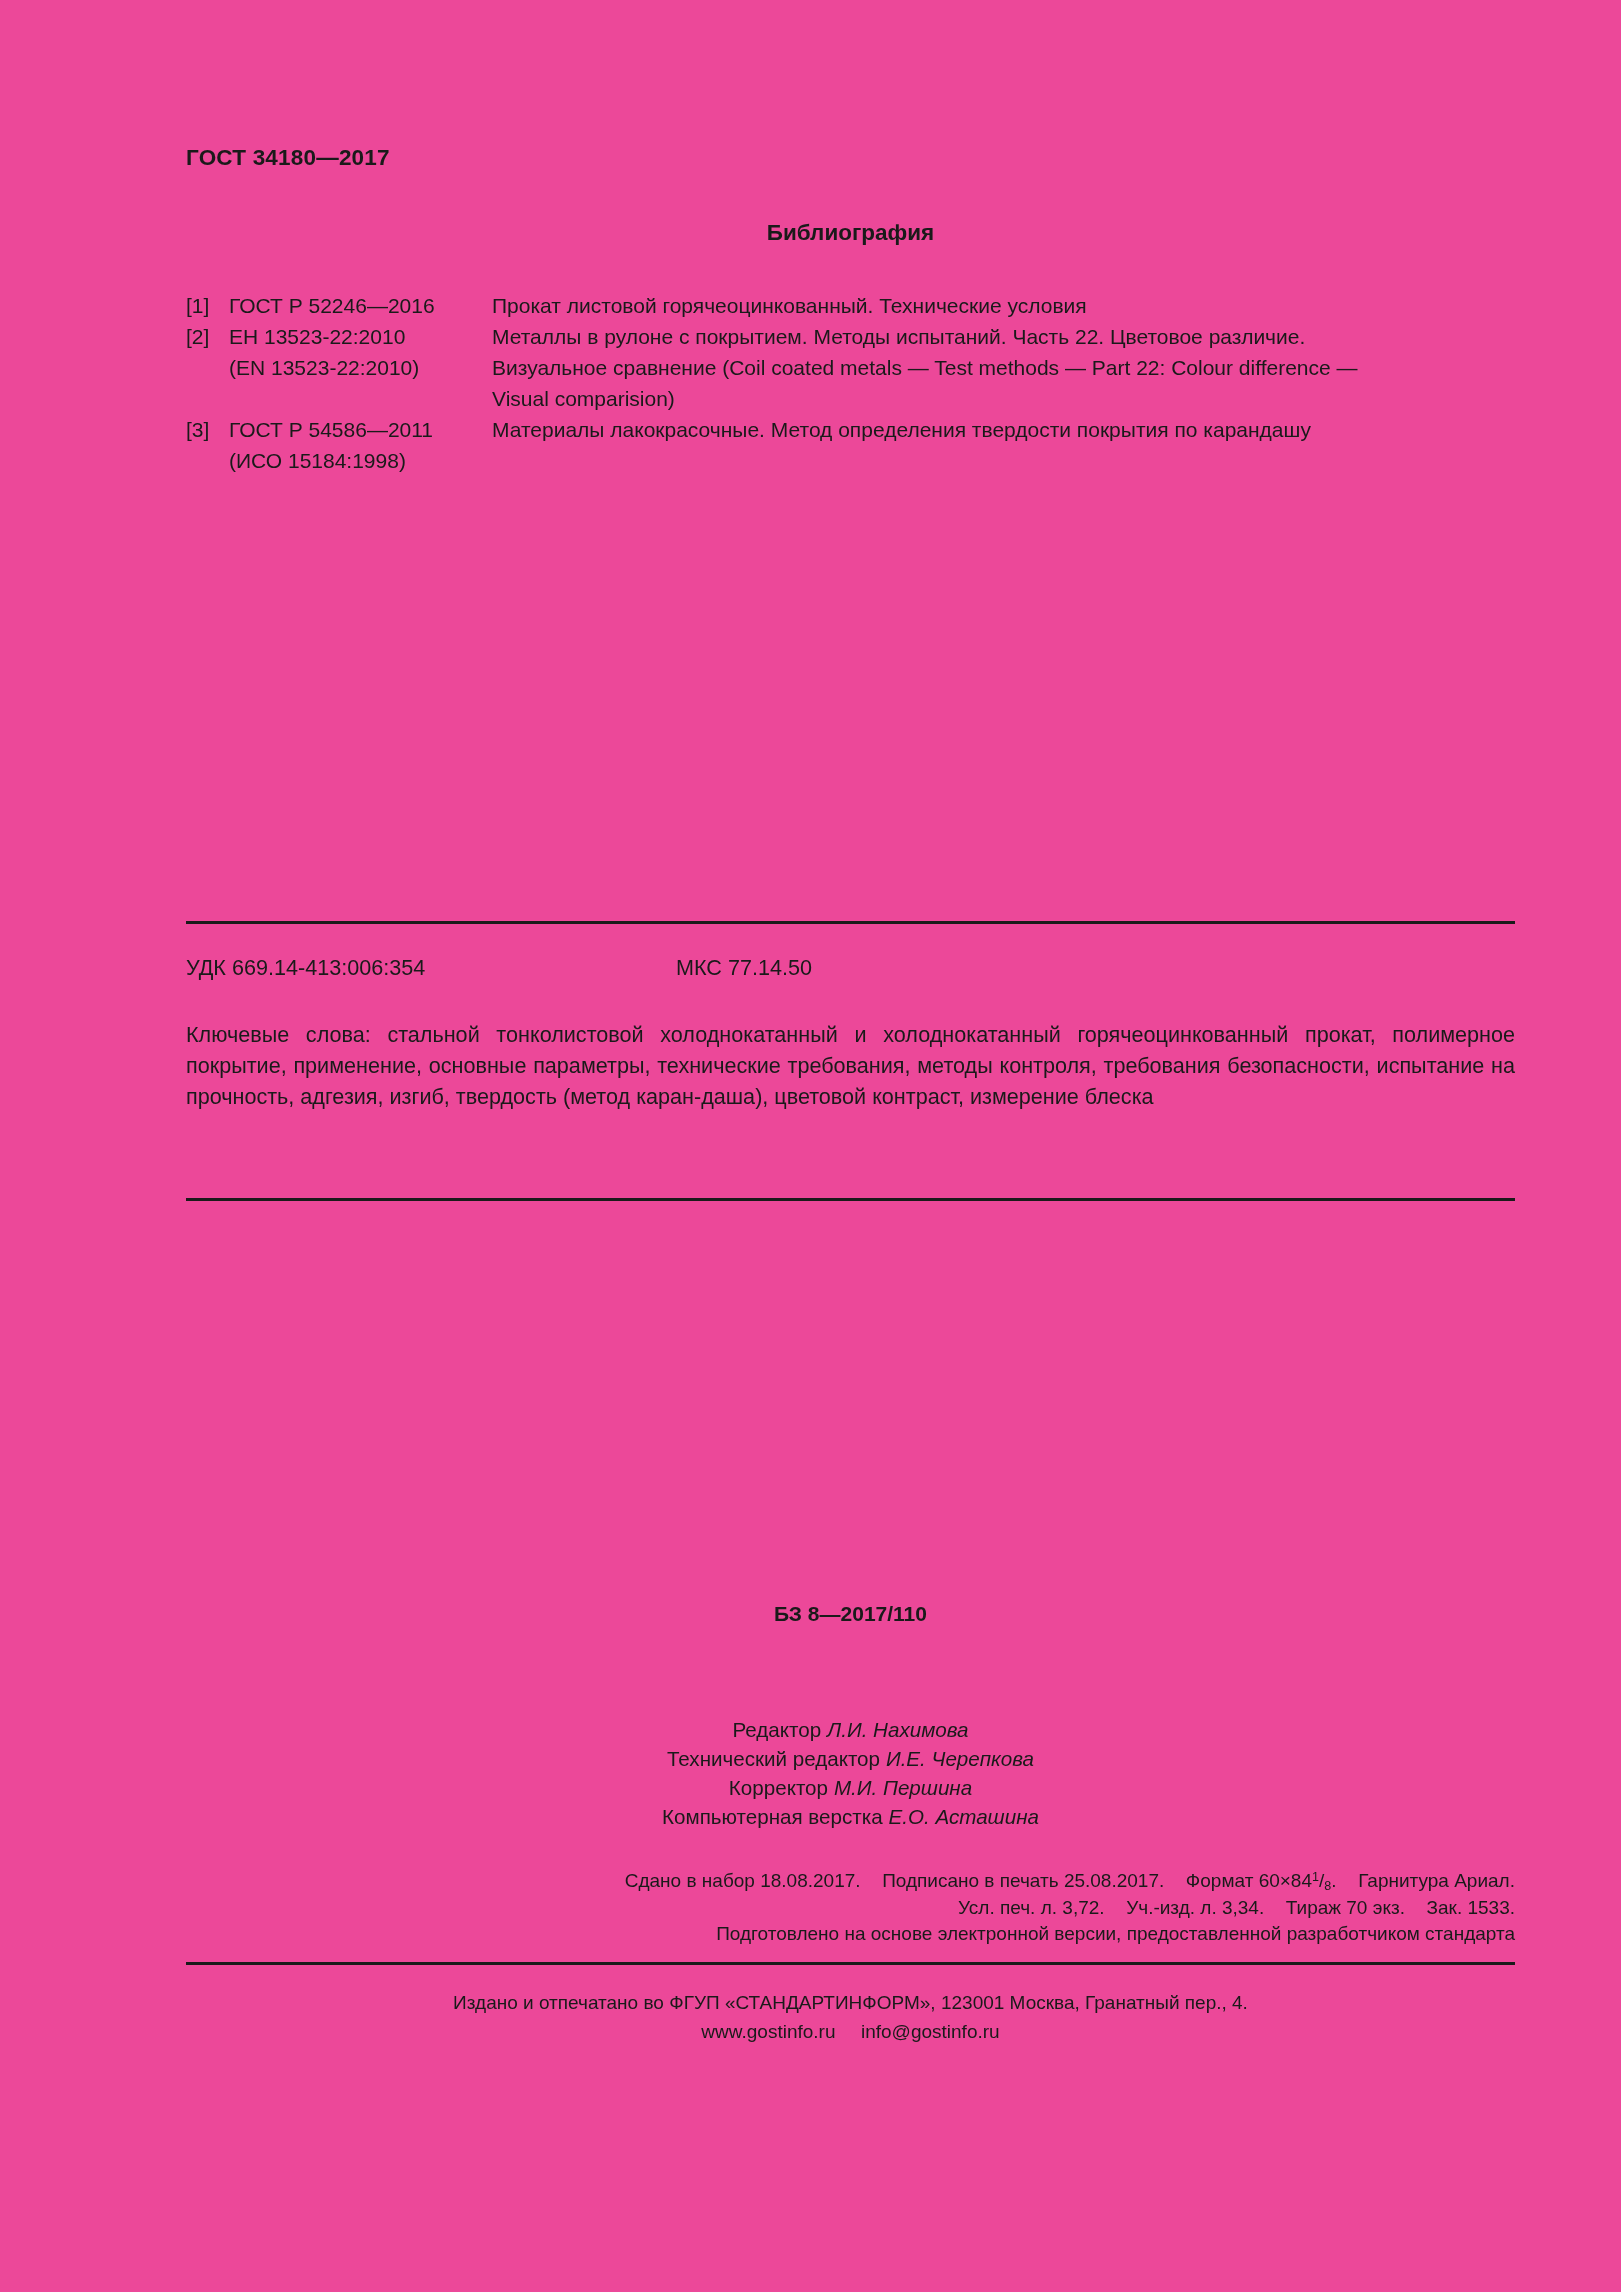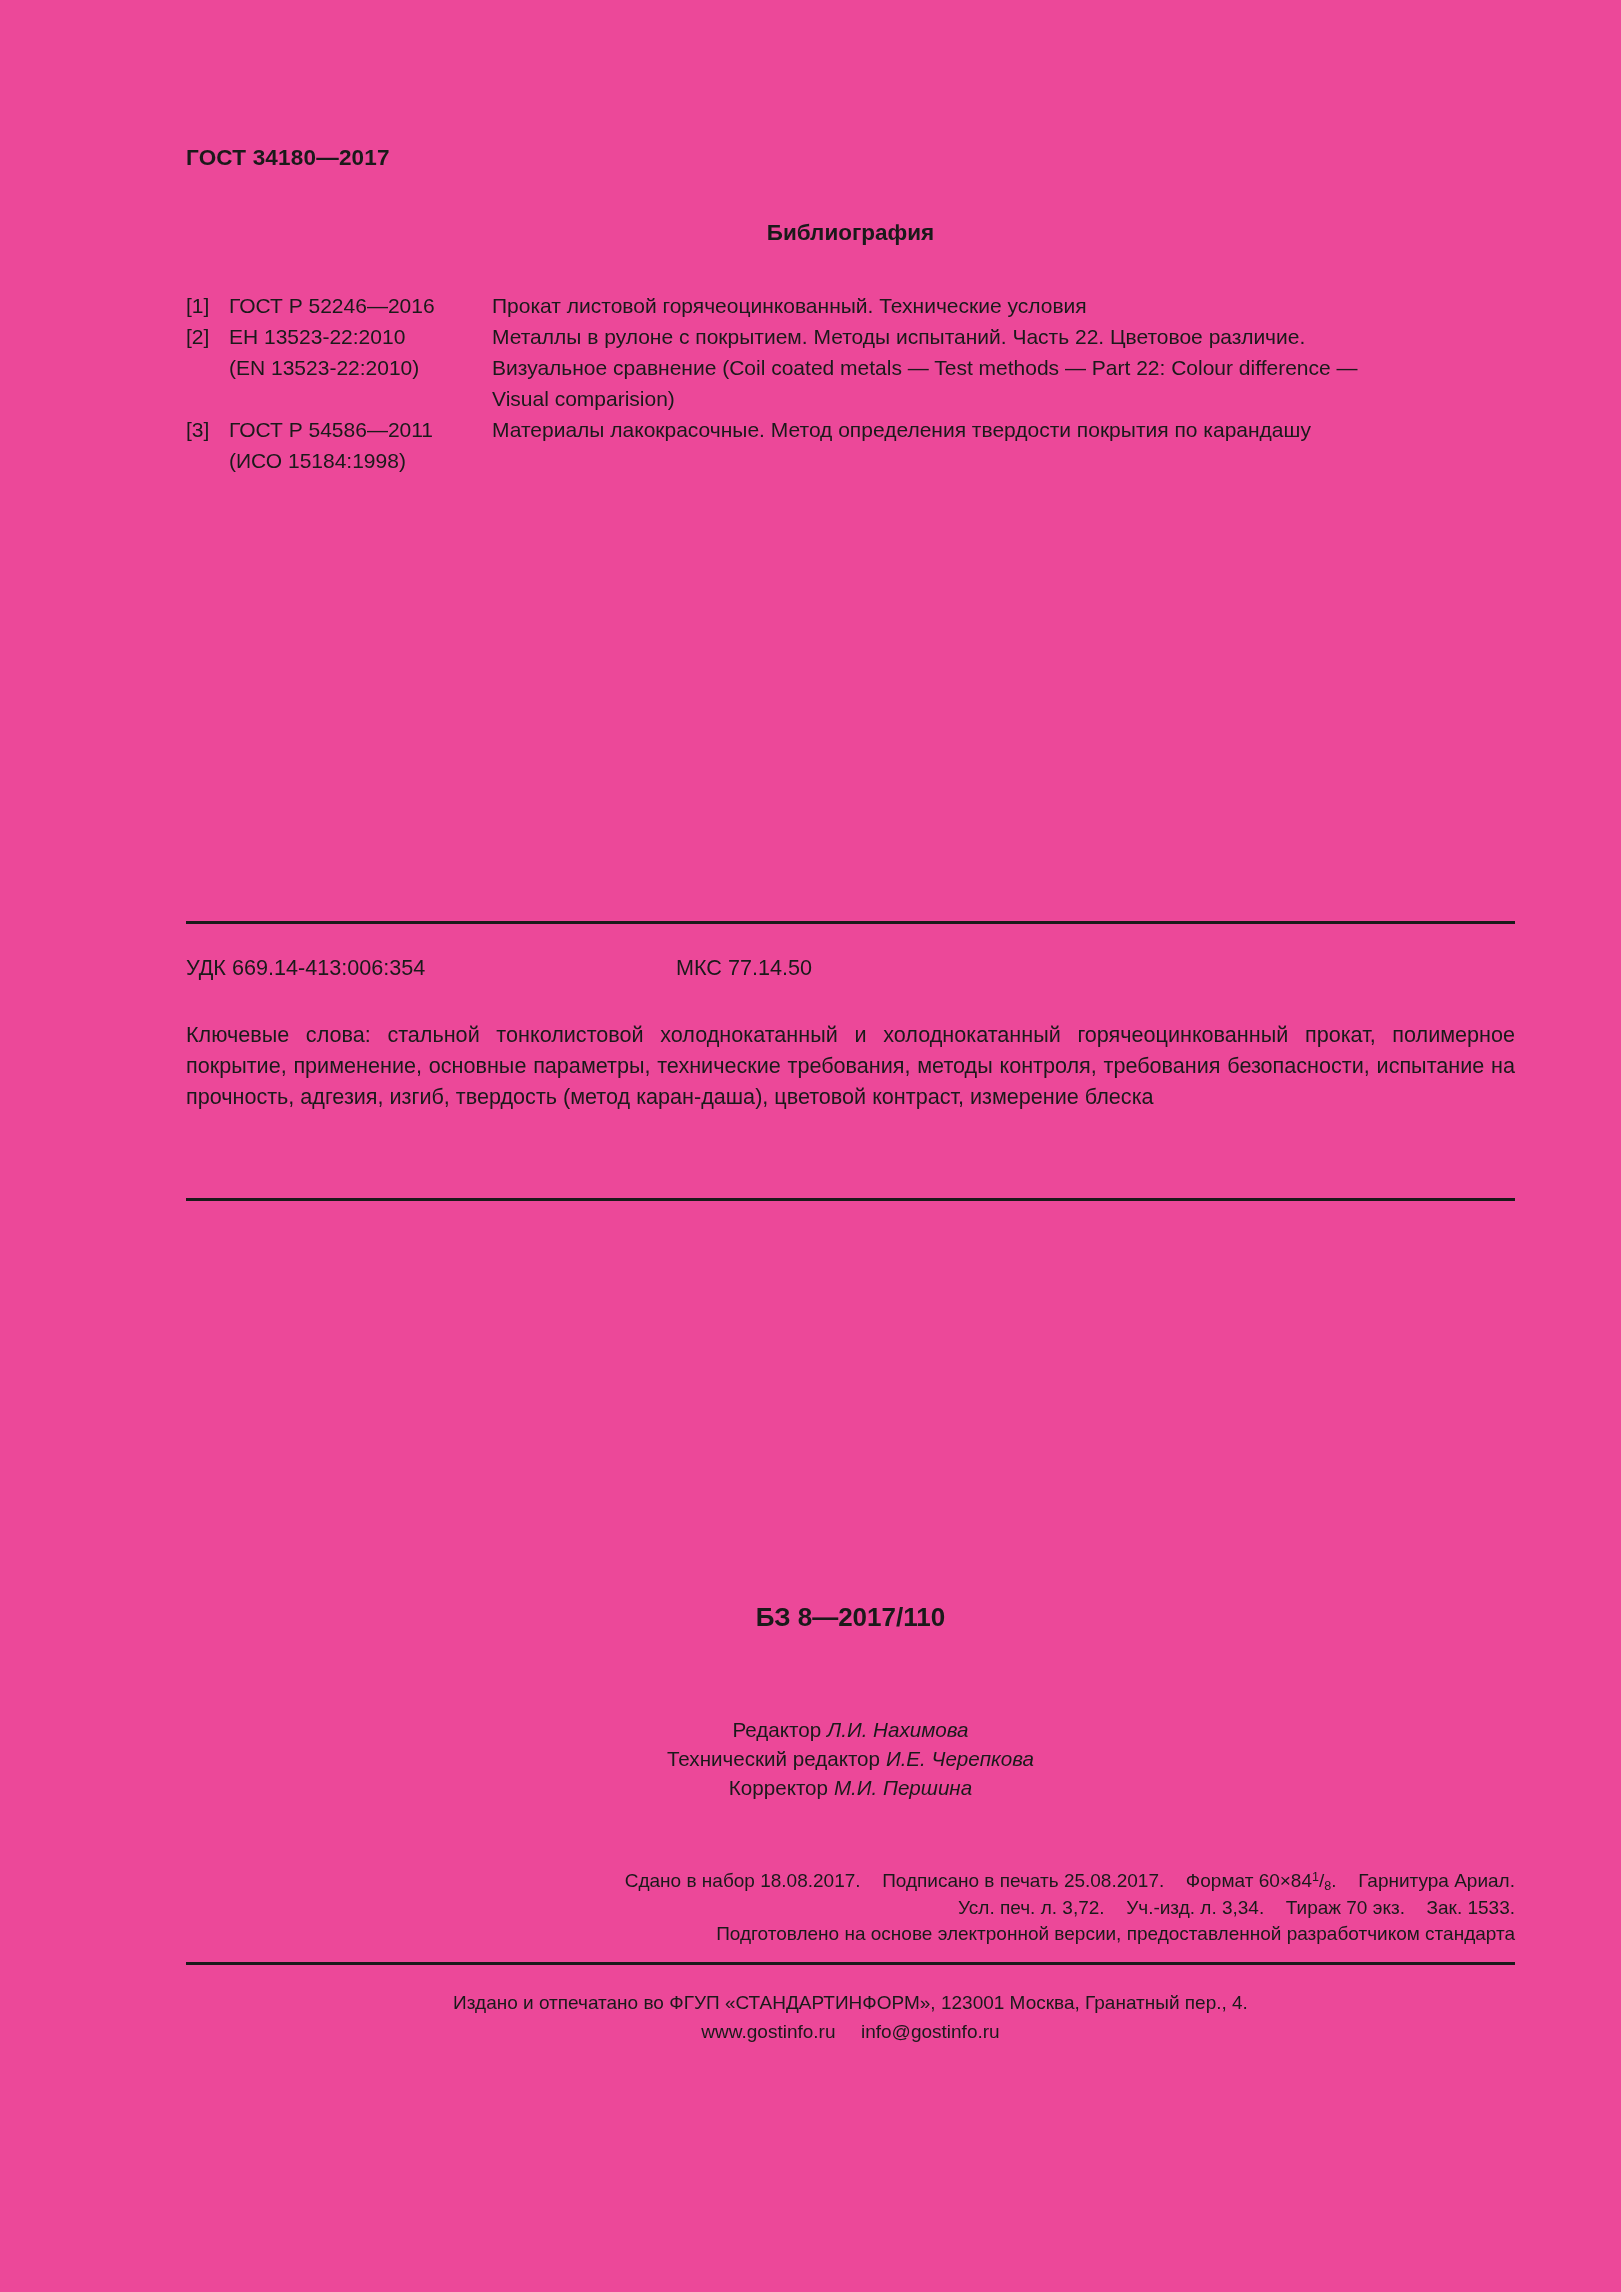--- a/index.html
+++ b/index.html
@@ -110,21 +110,21 @@
     hyphens: manual;
   }
 
   
   .bz-code {
     position: absolute;
     left: 186px;
     top: 1602px;
     width: 1329px;
     text-align: center;
-    font-size: 26px;
+    font-size: 21px;
     font-weight: bold;
   }
 
   
   .credits {
     position: absolute;
     left: 186px;
     top: 1715px;
     width: 1329px;
     text-align: center;
@@ -239,20 +239,23 @@
   <div class="credits">
     <div>
       <span>Редактор</span><span class="name">Л.И. Нахимова</span>
     </div>
     <div>
       <span>Технический редактор</span><span class="name">И.Е. Черепкова</span>
     </div>
     <div>
       <span>Корректор</span><span class="name">М.И. Першина</span>
     </div>
+    <div>
+      <span>Компьютерная верстка</span><span class="name">Е.О. Асташина</span>
+    </div>
   </div>
 
   <div class="imprint">
     <div>
       <span class="seg">Сдано в набор 18.08.2017.</span><span class="sp"></span><span class="seg">Подписано в печать 25.08.2017.</span><span class="sp"></span><span class="seg"><span>Формат 60×84</span><span class="frac"><sup>1</sup>/<sub>8</sub></span><span>.</span></span><span class="sp"></span><span class="seg">Гарнитура Ариал.</span>
     </div>
     <div>
       <span class="seg">Усл. печ. л. 3,72.</span><span class="sp"></span><span class="seg">Уч.-изд. л. 3,34.</span><span class="sp"></span><span class="seg">Тираж 70 экз.</span><span class="sp"></span><span class="seg">Зак. 1533.</span>
     </div>
     <div>Подготовлено на основе электронной версии, предоставленной разработчиком стандарта</div>

